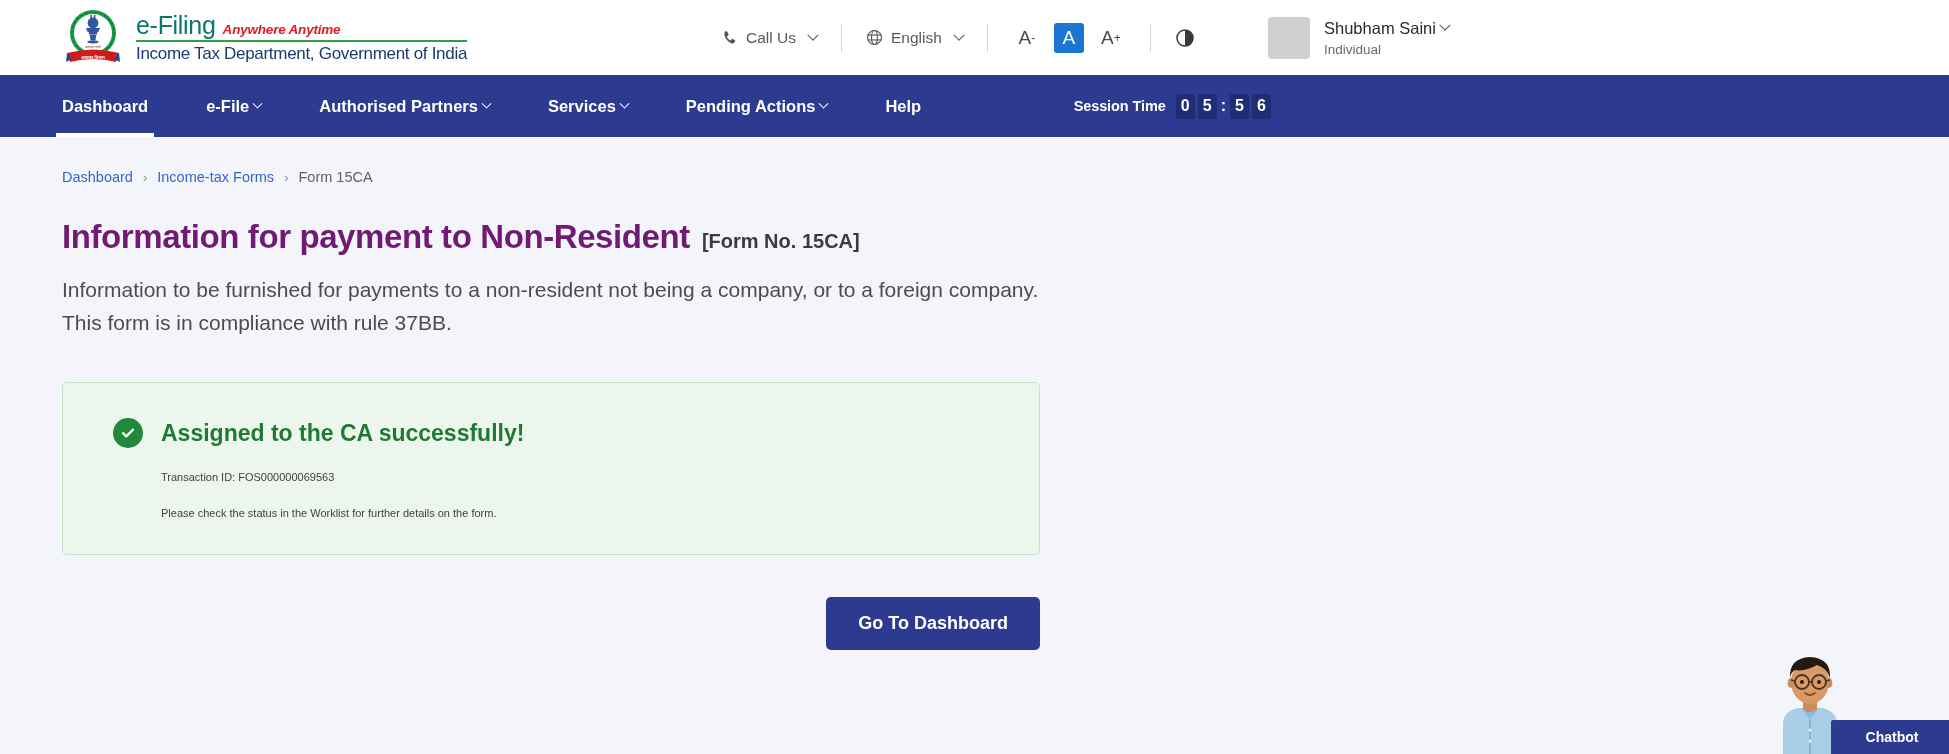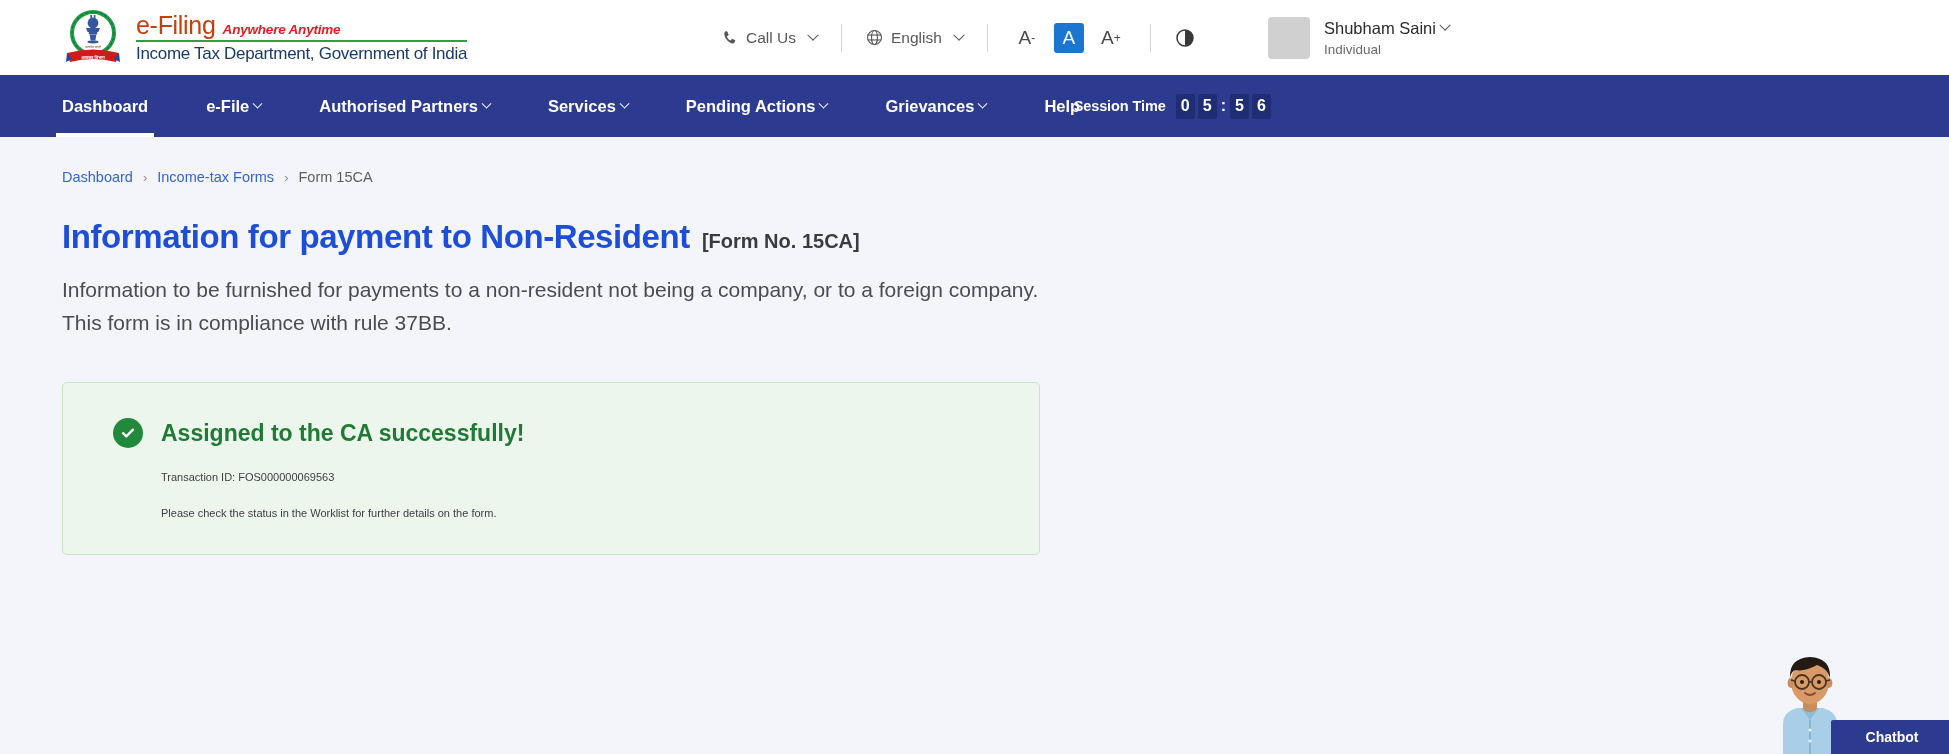--- a/index.html
+++ b/index.html
@@ -44,21 +44,21 @@
   .brand-text { line-height: 1; }
 
   .brand-line1 {
     display: flex;
     align-items: baseline;
     gap: 7px;
     padding-bottom: 2px;
   }
   .brand-efiling {
     font-size: 25px;
-    color: #c2410c;
+    color: #0f766e;
     font-weight: 400;
     letter-spacing: -0.3px;
   }
   .brand-tagline {
     font-size: 13.5px;
     color: #e01b24;
     font-style: italic;
     font-weight: bold;
     letter-spacing: -0.2px;
   }
@@ -237,21 +237,21 @@
 
   .page-title {
     margin-top: 33px;
     display: flex;
     align-items: baseline;
     gap: 12px;
   }
   .page-title h1 {
     font-size: 33px;
     font-weight: bold;
-    color: #1d4ed8;
+    color: #701a75;
     letter-spacing: -0.4px;
   }
   .page-title .form-no {
     font-size: 20px;
     font-weight: bold;
     color: #3b3b3f;
   }
 
   .page-desc {
     margin-top: 18px;
@@ -465,24 +465,20 @@
   </div>
   <div class="nav-item">
     <span>Services</span>
     <span class="caret"></span>
   </div>
   <div class="nav-item">
     <span>Pending Actions</span>
     <span class="caret"></span>
   </div>
   <div class="nav-item">
-    <span>Grievances</span>
-    <span class="caret"></span>
-  </div>
-  <div class="nav-item">
     <span>Help</span>
   </div>
 
   <div class="session">
     <span class="session-label">Session Time</span>
     <span class="timer">
       <span class="digit">0</span>
       <span class="digit">5</span>
       <span class="colon">:</span>
       <span class="digit">5</span>
@@ -515,20 +511,23 @@
         <svg width="18" height="18" viewBox="0 0 18 18">
           <path d="M4 9.2 L7.3 12.4 L14 5.6" fill="none" stroke="#ffffff" stroke-width="2.3" stroke-linecap="round" stroke-linejoin="round"></path>
         </svg>
       </span>
       <span class="success-title">Assigned to the CA successfully!</span>
     </div>
     <div class="success-line l1">Transaction ID: FOS000000069563</div>
     <div class="success-line l2">Please check the status in the Worklist for further details on the form.</div>
   </div>
 
+  <div class="actions">
+    <button class="btn-primary">Go To Dashboard</button>
+  </div>
 
 </div>
 
 <div class="chatbot">
   <div class="chatbot-avatar">
     <svg width="86" height="108" viewBox="0 0 86 108">
 
       <path d="M16 108 L16 78 Q16 66 30 62 L56 62 Q70 66 70 78 L70 108 Z" fill="#a9cfe8"></path>
       <path d="M34 62 L43 74 L52 62 Z" fill="#8fbcd9"></path>
       <line x1="43" y1="74" x2="43" y2="108" stroke="#7fb0cf" stroke-width="1.6"></line>

